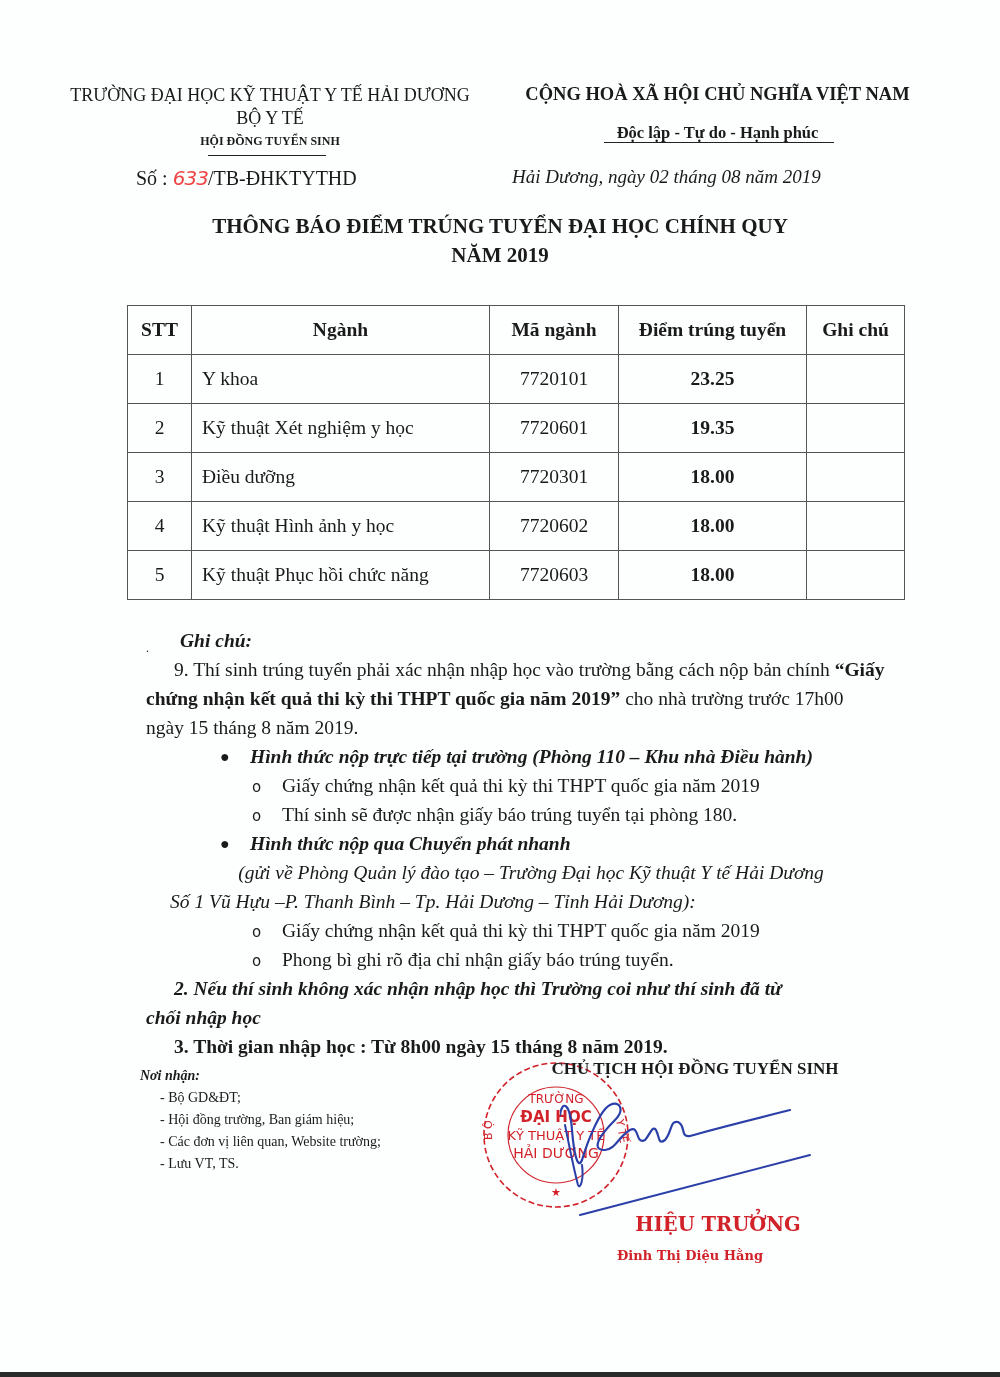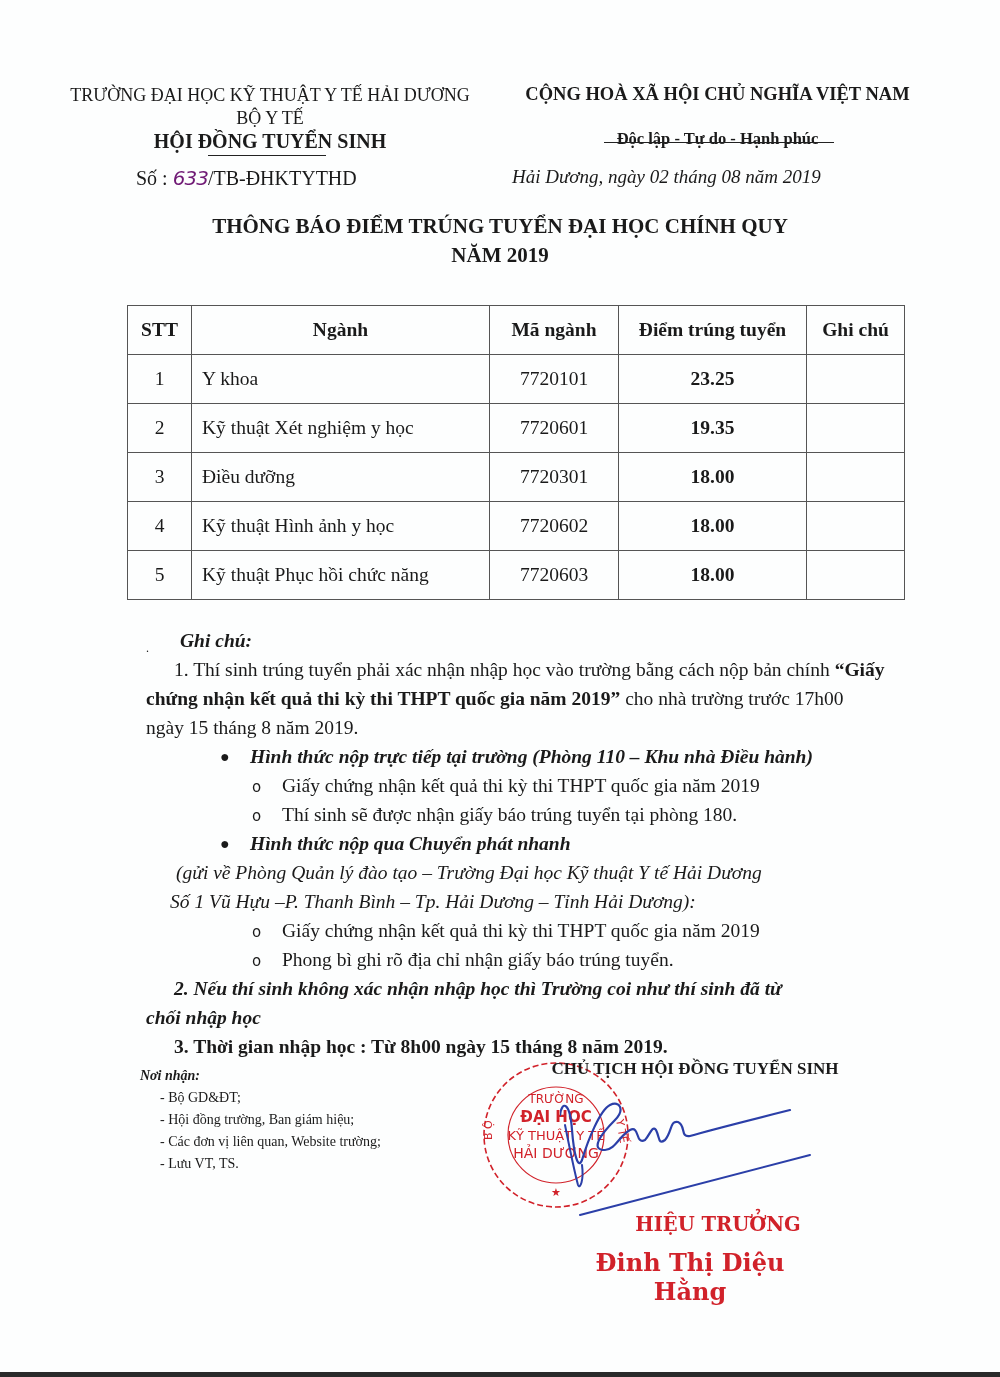--- a/index.html
+++ b/index.html
@@ -8,29 +8,29 @@
       background: #fdfefe;
       font-family: "Liberation Serif", "DejaVu Serif", serif;
       color: #1a1a1a;
     }
     .abs { position: absolute; }
     .bold { font-weight: bold; }
     .ital { font-style: italic; }
 
     
     .hdr-left { left: 50px; top: 84px; width: 440px; text-align: center; font-size: 18px; line-height: 23px; }
-    .hdr-left .bold { font-size: 20px; }
+    .hdr-left .bold { font-size: 12px; }
     .hdr-rule-left { left: 208px; top: 155px; width: 118px; height: 1px; background: #222; }
     .so-line { left: 136px; top: 166px; font-size: 20px; }
-    .so-num { font-family: "DejaVu Sans", sans-serif; font-style: italic; color: #701a75; font-size: 20px; letter-spacing: -1px; }
+    .so-num { font-family: "DejaVu Sans", sans-serif; font-style: italic; color: #ef4444; font-size: 20px; letter-spacing: -1px; }
 
     
     .hdr-right { left: 500px; top: 82px; width: 435px; text-align: center; }
     .hdr-right .l1 { font-size: 18.5px; font-weight: bold; line-height: 24px; }
-    .hdr-right .l2 { font-size: 16.5px; font-weight: bold; margin-top: 22px; line-height: 22px; }
+    .hdr-right .l2 { font-size: 16.5px; font-weight: bold; margin-top: 16px; line-height: 22px; }
     .hdr-rule-right { left: 604px; top: 142px; width: 230px; height: 1px; background: #222; }
     .date-line { left: 512px; top: 166px; font-size: 19px; font-style: italic; }
 
     
     .title { left: 100px; top: 212px; width: 800px; text-align: center; font-weight: bold; font-size: 21px; line-height: 29px; }
 
     
     .tbl { left: 127px; top: 305px; border-collapse: collapse; font-size: 19.5px; }
     .tbl td, .tbl th { border: 1.3px solid #555; padding: 0; }
     .tbl th { font-weight: bold; height: 48px; }
@@ -48,34 +48,34 @@
     .notes p { margin: 0; }
     .notes .dot { position: absolute; left: 0; top: 8px; font-size: 12px; }
     .note-head { padding-left: 34px; font-weight: bold; font-style: italic; }
     .indent1 { text-indent: 28px; }
     .bul1 { padding-left: 72px; position: relative; }
     .bul1 .b { position: absolute; left: 74px; top: 0; font-size: 16px; }
     .bul1 .t { padding-left: 32px; display: block; }
     .bul2 { padding-left: 106px; position: relative; }
     .bul2 .b { position: absolute; left: 106px; top: 2px; font-size: 15px; font-family: "DejaVu Sans", sans-serif; }
     .bul2 .t { padding-left: 30px; display: block; }
-    .addr { padding-left: 12px; font-style: italic; }
+    .addr { padding-left: 12px; font-style: italic; text-align: center; }
     .addr2 { padding-left: 0; font-style: italic; }
 
     
     .recips { left: 140px; top: 1065px; font-size: 14px; line-height: 22px; }
     .recips .head { font-weight: bold; font-style: italic; }
     .recips .item { padding-left: 20px; }
 
     
     .sig-title { left: 500px; top: 1059px; width: 390px; text-align: center; font-weight: bold; font-size: 17px; }
     .stamp { left: 478px; top: 1060px; width: 166px; height: 150px; }
     .signature { left: 560px; top: 1090px; width: 300px; height: 130px; }
     .sig-role { left: 588px; top: 1213px; width: 260px; text-align: center; color: #d1222a; font-weight: bold; font-size: 19.5px; font-family: "DejaVu Serif", serif; }
-    .sig-name { left: 560px; top: 1248px; width: 260px; text-align: center; color: #d1222a; font-weight: bold; font-size: 24px; font-family: "DejaVu Serif", serif; }
+    .sig-name { left: 560px; top: 1248px; width: 260px; text-align: center; color: #d1222a; font-weight: bold; font-size: 13px; font-family: "DejaVu Serif", serif; }
 
     .bottom-edge { left: 0; top: 1372px; width: 1000px; height: 5px; background: #2a2a2a; }
   </style>
 </head>
 <body>
 
 <div class="abs hdr-left">
   <div>TRƯỜNG ĐẠI HỌC KỸ THUẬT Y TẾ HẢI DƯƠNG</div>
   <div>BỘ Y TẾ</div>
   <div class="bold">HỘI ĐỒNG TUYỂN SINH</div>
@@ -143,21 +143,21 @@
       <td class="c-ma">7720603</td>
       <td class="c-diem">18.00</td>
       <td class="c-gc"></td>
     </tr>
   </tbody>
 </table>
 
 <div class="abs notes">
   <span class="dot">.</span>
   <p class="note-head">Ghi chú:</p>
-  <p class="indent1"><span>1. Thí sinh trúng tuyển phải xác nhận nhập học vào trường bằng cách nộp bản chính </span><b>“Giấy chứng nhận kết quả thi kỳ thi THPT quốc gia năm 2019”</b><span> cho nhà trường trước 17h00 ngày 15 tháng 8 năm 2019.</span></p>
+  <p class="indent1"><span>9. Thí sinh trúng tuyển phải xác nhận nhập học vào trường bằng cách nộp bản chính </span><b>“Giấy chứng nhận kết quả thi kỳ thi THPT quốc gia năm 2019”</b><span> cho nhà trường trước 17h00 ngày 15 tháng 8 năm 2019.</span></p>
   <p class="bul1">
       <span class="b">●</span>
       <span class="t bold ital">Hình thức nộp trực tiếp tại trường (Phòng 110 – Khu nhà Điều hành)</span>
     </p>
   <p class="bul2">
       <span class="b">o</span>
       <span class="t">Giấy chứng nhận kết quả thi kỳ thi THPT quốc gia năm 2019</span>
     </p>
   <p class="bul2">
       <span class="b">o</span>

